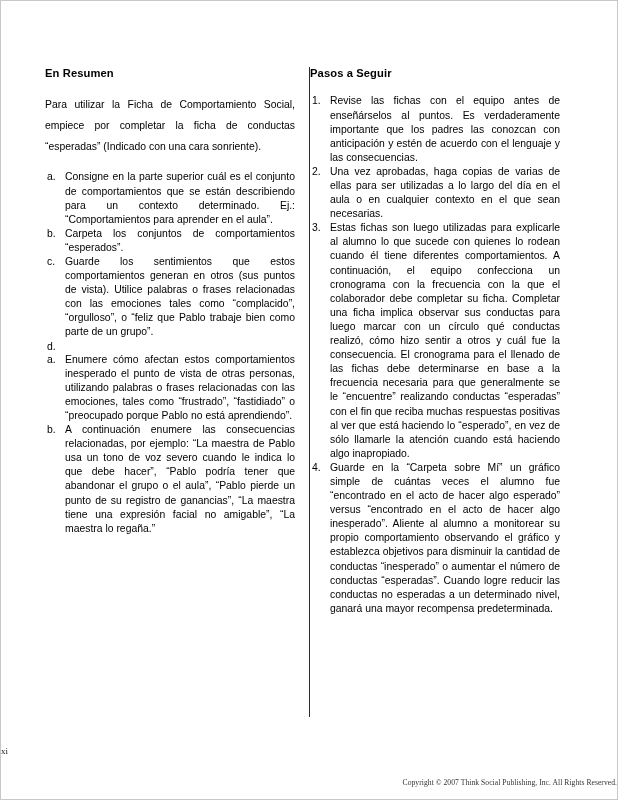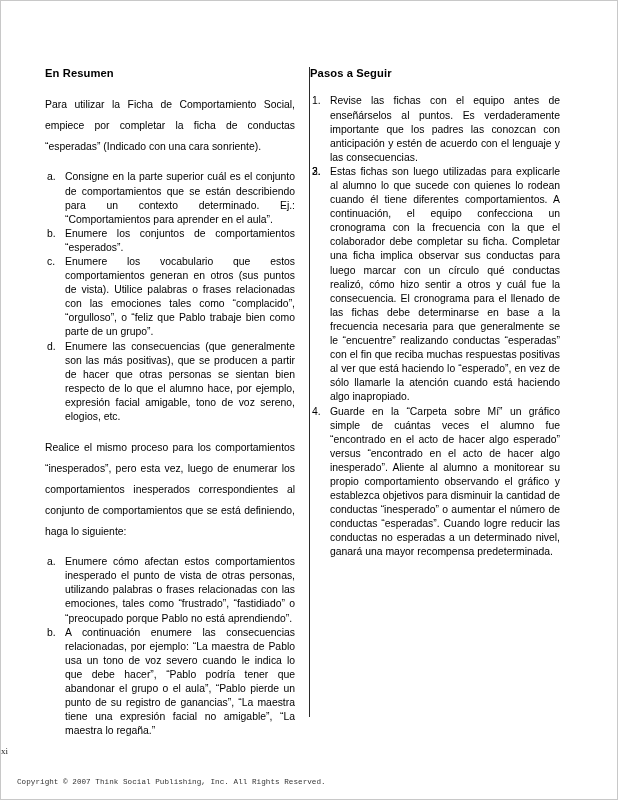--- a/index.html
+++ b/index.html
@@ -89,26 +89,26 @@
     left: 0;
     right: 0;
     top: 745px;
     text-align: left;
     font-size: 9px;
     font-family: "Liberation Serif", serif;
     color: #222222;
   }
   .copyright {
     position: absolute;
-    left: 16px;
+    left: 0;
     right: 0;
     top: 777px;
-    text-align: left;
+    text-align: right;
     font-size: 7.6px;
-    font-family: Liberation Mono, monospace;
+    font-family: Liberation Serif, serif;
     color: #333333;
     letter-spacing: 0.05px;
   }
 </style>
 </head>
 <body>
 
 <div class="page">
 
   <div class="content">
@@ -118,33 +118,31 @@
 
       <p class="para">Para utilizar la Ficha de Comportamiento Social, empiece por completar la ficha de conductas “esperadas” (Indicado con una cara sonriente).</p>
 
       <ul class="list">
         <li>
           <span class="marker">a.</span>
           <span>Consigne en la parte superior cuál es el conjunto de comportamientos que se están describiendo para un contexto determinado. Ej.: “Comportamientos para aprender en el aula”.</span>
         </li>
         <li>
           <span class="marker">b.</span>
-          <span>Enumere los conjuntos de comportamientos “esperados”.</span>
+          <span>Carpeta los conjuntos de comportamientos “esperados”.</span>
         </li>
         <li>
           <span class="marker">c.</span>
-          <span>Enumere los vocabulario que estos comportamientos generan en otros (sus puntos de vista). Utilice palabras o frases relacionadas con las emociones tales como “complacido”, “orgulloso”, o “feliz que Pablo trabaje bien como parte de un grupo”.</span>
+          <span>Guarde los sentimientos que estos comportamientos generan en otros (sus puntos de vista). Utilice palabras o frases relacionadas con las emociones tales como “complacido”, “orgulloso”, o “feliz que Pablo trabaje bien como parte de un grupo”.</span>
         </li>
         <li>
           <span class="marker">d.</span>
-          <span>Enumere las consecuencias (que generalmente son las más positivas), que se producen a partir de hacer que otras personas se sientan bien respecto de lo que el alumno hace, por ejemplo, expresión facial amigable, tono de voz sereno, elogios, etc.</span>
         </li>
       </ul>
 
-      <p class="para">Realice el mismo proceso para los comportamientos “inesperados”, pero esta vez, luego de enumerar los comportamientos inesperados correspondientes al conjunto de comportamientos que se está definiendo, haga lo siguiente:</p>
 
       <ul class="list">
         <li>
           <span class="marker">a.</span>
           <span>Enumere cómo afectan estos comportamientos inesperado el punto de vista de otras personas, utilizando palabras o frases relacionadas con las emociones, tales como “frustrado”, “fastidiado” o “preocupado porque Pablo no está aprendiendo”.</span>
         </li>
         <li>
           <span class="marker">b.</span>
           <span>A continuación enumere las consecuencias relacionadas, por ejemplo: “La maestra de Pablo usa un tono de voz severo cuando le indica lo que debe hacer”, “Pablo podría tener que abandonar el grupo o el aula”, “Pablo pierde un punto de su registro de ganancias”, “La maestra tiene una expresión facial no amigable”, “La maestra lo regaña.”</span>
         </li>
@@ -156,20 +154,21 @@
     <div class="col col-right">
       <h2 class="section-title">Pasos a Seguir</h2>
 
       <ol class="list list-right">
         <li>
           <span class="marker">1.</span>
           <span>Revise las fichas con el equipo antes de enseñárselos al puntos. Es verdaderamente importante que los padres las conozcan con anticipación y estén de acuerdo con el lenguaje y las consecuencias.</span>
         </li>
         <li>
           <span class="marker">2.</span>
+          <span>Una vez aprobadas, haga copias de varias de ellas para ser utilizadas a lo largo del día en el aula o en cualquier contexto en el que sean necesarias.</span>
         </li>
         <li>
           <span class="marker">3.</span>
           <span>Estas fichas son luego utilizadas para explicarle al alumno lo que sucede con quienes lo rodean cuando él tiene diferentes comportamientos. A continuación, el equipo confecciona un cronograma con la frecuencia con la que el colaborador debe completar su ficha. Completar una ficha implica  observar sus conductas para luego marcar con un círculo qué conductas realizó, cómo hizo sentir a otros y cuál fue la consecuencia. El cronograma para el llenado de las fichas debe determinarse en base a la frecuencia necesaria para que generalmente se le “encuentre” realizando conductas “esperadas” con el fin que reciba muchas respuestas positivas al ver que está haciendo lo “esperado”, en vez de sólo llamarle la atención cuando está haciendo algo inapropiado.</span>
         </li>
         <li>
           <span class="marker">4.</span>
           <span>Guarde en la “Carpeta sobre Mí” un gráfico simple de cuántas veces el alumno fue “encontrado en el acto de hacer algo esperado” versus “encontrado en el acto de hacer algo inesperado”. Aliente al alumno a monitorear su propio comportamiento observando el gráfico y establezca objetivos para disminuir la cantidad de conductas “inesperado” o aumentar el número de conductas “esperadas”. Cuando logre reducir las conductas no esperadas a un determinado nivel, ganará una mayor recompensa predeterminada.</span>
         </li>
       </ol>

